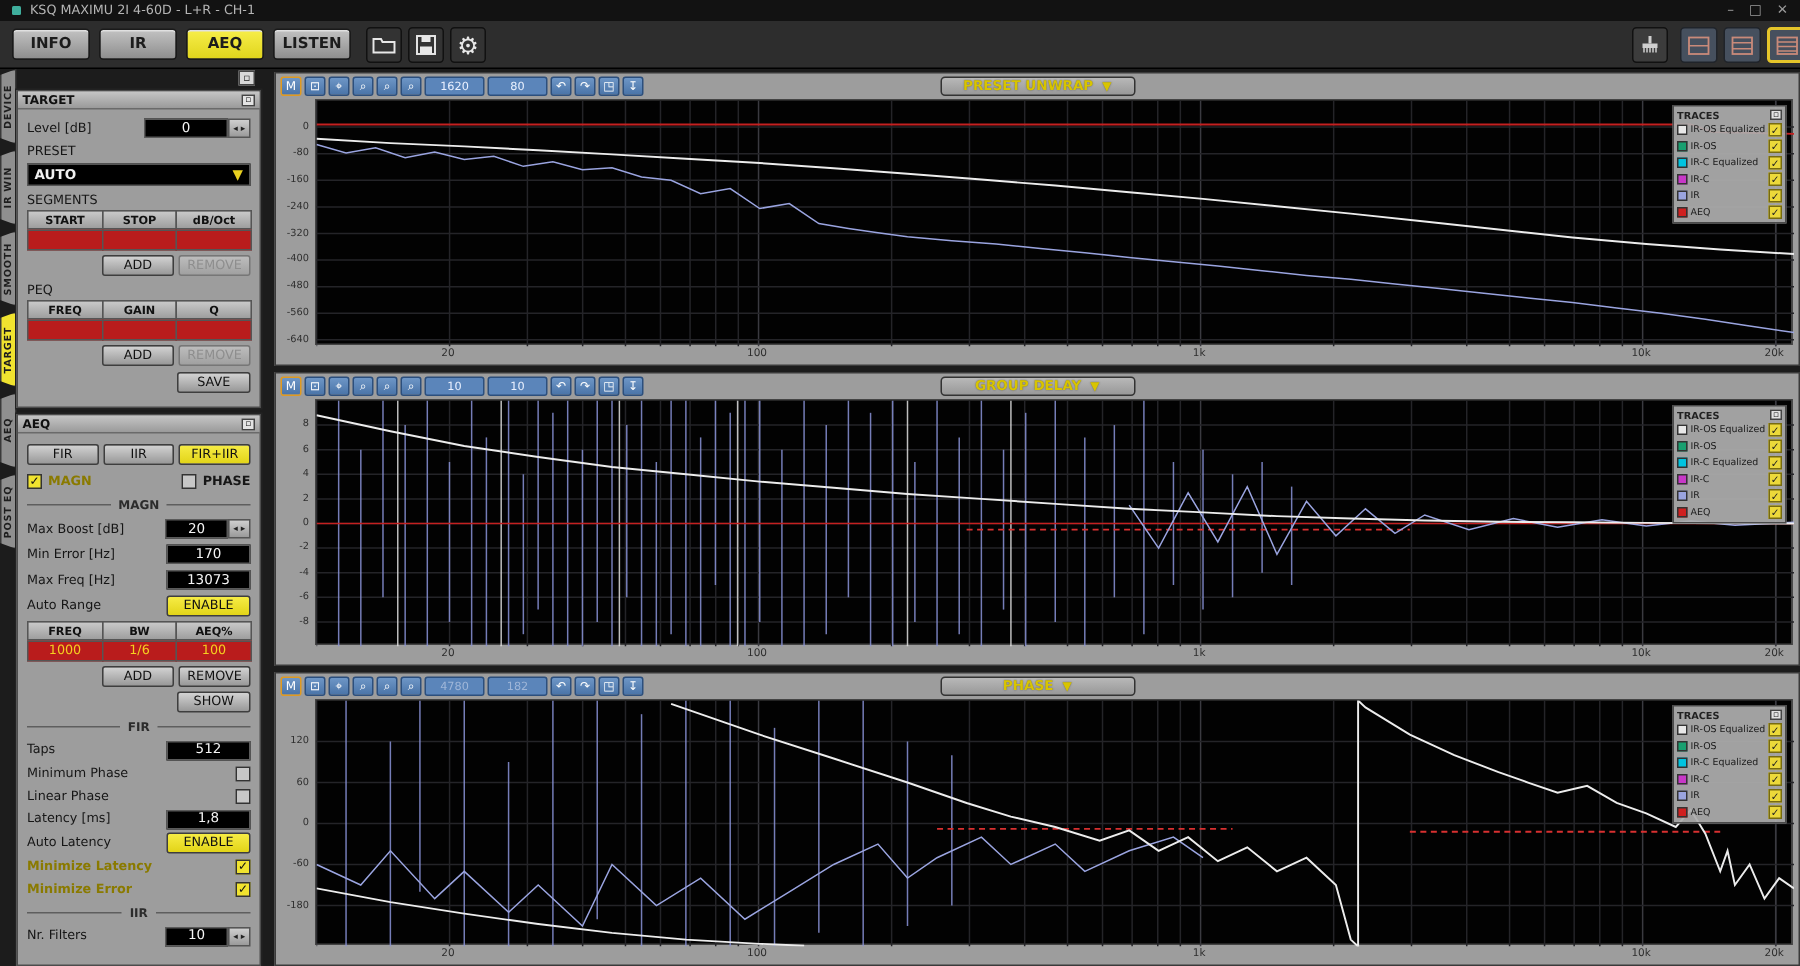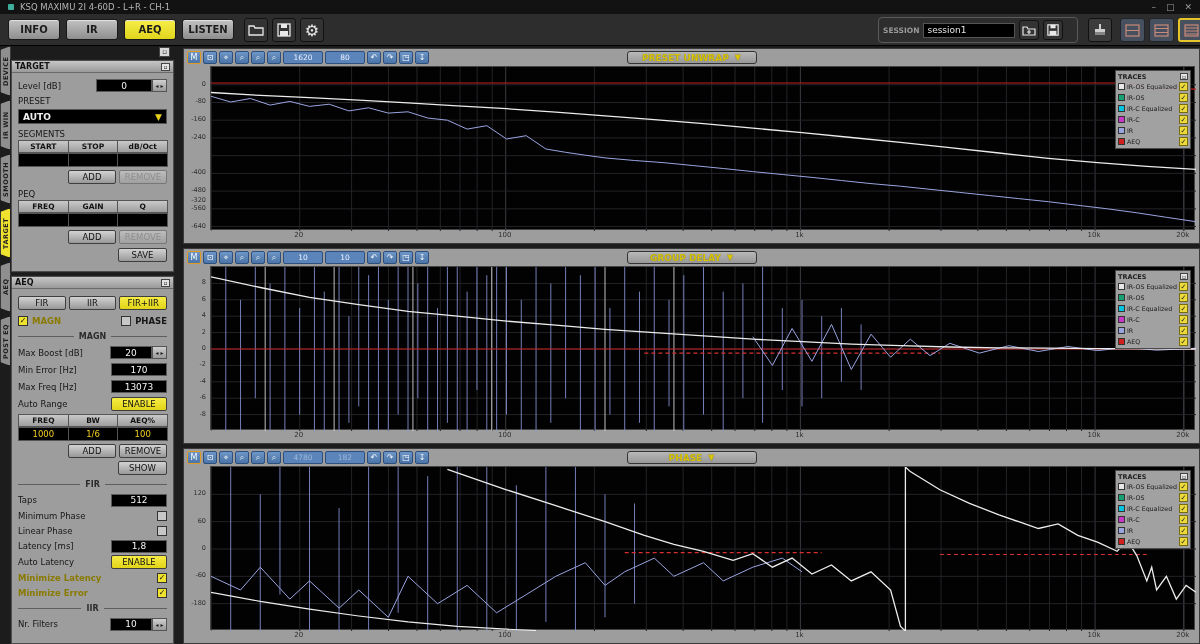--- a/index.html
+++ b/index.html
@@ -38,21 +38,21 @@
   .row{display:flex;align-items:center;height:17px;}
   .lbl{font-size:8.5px;color:#161616;text-align:right;}
   .lbl.yel{color:#8a7a00;font-weight:bold;}
   .val{margin-left:auto;width:56px;height:13px;background:#000;border:1px solid #5a5a5a;color:#f5f5f5;font-size:9px;display:flex;align-items:center;justify-content:center;}
   .spin{width:15px;height:13px;background:linear-gradient(#cfcfcf,#9a9a9a);border:1px solid #555;color:#222;font-size:6px;display:flex;align-items:center;justify-content:center;gap:1px;}
   .dropdown{height:15px;background:#000;border:1px solid #555;color:#f0f0f0;font-size:9px;font-weight:bold;display:flex;align-items:center;padding:0 4px;margin:2px 0 3px 0;}
   .dropdown .dd-arrow{margin-left:auto;color:#e8d020;font-size:9px;}
   .tbl{display:flex;}
   .tbl .hcell{flex:1;height:13px;background:linear-gradient(#c9c9c9,#9e9e9e);border:1px solid #555;margin-right:-1px;
     font-size:7.5px;font-weight:bold;color:#111;display:flex;align-items:center;justify-content:center;}
-  .tbl .icell{flex:1;height:14px;background:#000000;border:1px solid #555;margin-right:-1px;color:#f5d020;font-size:8.5px;display:flex;align-items:center;justify-content:center;}
+  .tbl .icell{flex:1;height:14px;background:#b91c1c;border:1px solid #555;margin-right:-1px;color:#f5d020;font-size:8.5px;display:flex;align-items:center;justify-content:center;}
   .btn{height:14px;background:linear-gradient(#d2d2d2,#989898);border:1px solid #3e3e3e;color:#111;
     font-size:8.5px;font-weight:normal;display:flex;align-items:center;justify-content:center;border-radius:2px;}
   .btn.disabled{color:#8e8e8e;background:linear-gradient(#bdbdbd,#a0a0a0);border-color:#777;}
   .btn.enable{background:linear-gradient(#f6ec45,#e2d418);}
   .btnrow{display:flex;gap:3px;margin:3px 0;}
   .checkbox{width:10px;height:10px;border:1px solid #333;background:#c7c7c7;margin-left:auto;display:flex;align-items:center;justify-content:center;font-size:8px;color:#111;}
   .checkbox.on{background:#f0e32f;}
   .divider{display:flex;align-items:center;height:12px;margin:2px 0;}
   .divider:before,.divider:after{content:"";flex:1;border-top:1px solid #5e5e5e;}
   .divider span{padding:0 5px;font-size:8px;font-weight:bold;color:#2c2c2c;}
@@ -109,37 +109,20 @@
   </div>
   <div class="tooltile" style="left:272px">
     <svg width="14" height="14" viewBox="0 0 14 14">
         <rect x="1" y="1" width="12" height="12" fill="none" stroke="#e8e8e8" stroke-width="1.3"></rect>
         <rect x="4" y="1" width="6" height="4" fill="#e8e8e8"></rect>
         <rect x="3" y="8" width="8" height="5" fill="#e8e8e8"></rect>
       </svg>
   </div>
   <div class="tooltile" style="left:300px">⚙</div>
 
-  <div id="session-group">
-    <span id="session-label">SESSION</span>
-    <input id="session-input" value="session1" style="">
-    <span class="minitile">
-      <svg width="14" height="11" viewBox="0 0 14 11">
-          <path d="M1 2h4l1 2h7v6H1z" fill="none" stroke="#e8e8e8" stroke-width="1.2"></path>
-          <path d="M7 5v4M5 7h4" stroke="#e8e8e8" stroke-width="1.2"></path>
-        </svg>
-    </span>
-    <span class="minitile">
-      <svg width="12" height="12" viewBox="0 0 14 14">
-          <rect x="1" y="1" width="12" height="12" fill="none" stroke="#e8e8e8" stroke-width="1.4"></rect>
-          <rect x="4" y="1" width="6" height="4" fill="#e8e8e8"></rect>
-          <rect x="3" y="8" width="8" height="5" fill="#e8e8e8"></rect>
-        </svg>
-    </span>
-  </div>
 
   <div class="tooltile" style="left:1088px;background:#3c3c3c">
     <svg width="16" height="14" viewBox="0 0 16 14">
         <path d="M3 6h10v3H3z" fill="#cfcfcf"></path>
         <path d="M4 9v3M6 9v3M8 9v3M10 9v3M12 9v3" stroke="#cfcfcf" stroke-width="1"></path>
         <path d="M7 1h2v5H7z" fill="#cfcfcf"></path>
       </svg>
   </div>
   <div class="gridtile" style="left:1120px">
     <svg width="15" height="13" viewBox="0 0 15 13">
@@ -345,21 +328,21 @@
     </div>
     <div class="chart-title">
       <span>PRESET UNWRAP</span>
       <span class="dd-arrow">▼</span>
     </div>
     <div class="ylabels">
       <div style="top: 17.7297px;">0</div>
       <div style="top: 35.4595px;">-80</div>
       <div style="top: 53.1892px;">-160</div>
       <div style="top: 70.9189px;">-240</div>
-      <div style="top: 88.6486px; margin-top: 45px;">-320</div>
+      <div style="top: 88.6486px;">-320</div>
       <div style="top: 106.378px;">-400</div>
       <div style="top: 124.108px;">-480</div>
       <div style="top: 141.838px;">-560</div>
       <div style="top: 159.568px;">-640</div>
     </div>
     <div class="xlabels">
       <div style="left: 88.7125px;">20</div>
       <div style="left: 294.696px;">100</div>
       <div style="left: 589.393px;">1k</div>
       <div style="left: 884.089px;">10k</div>

